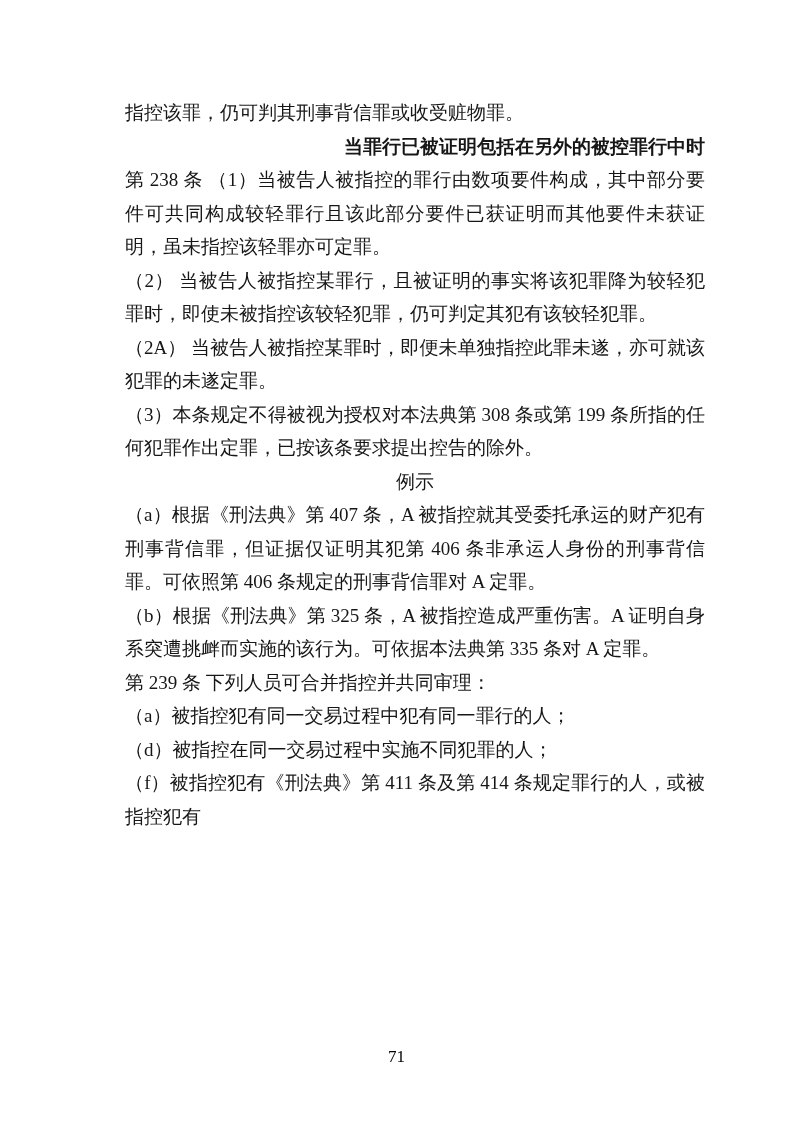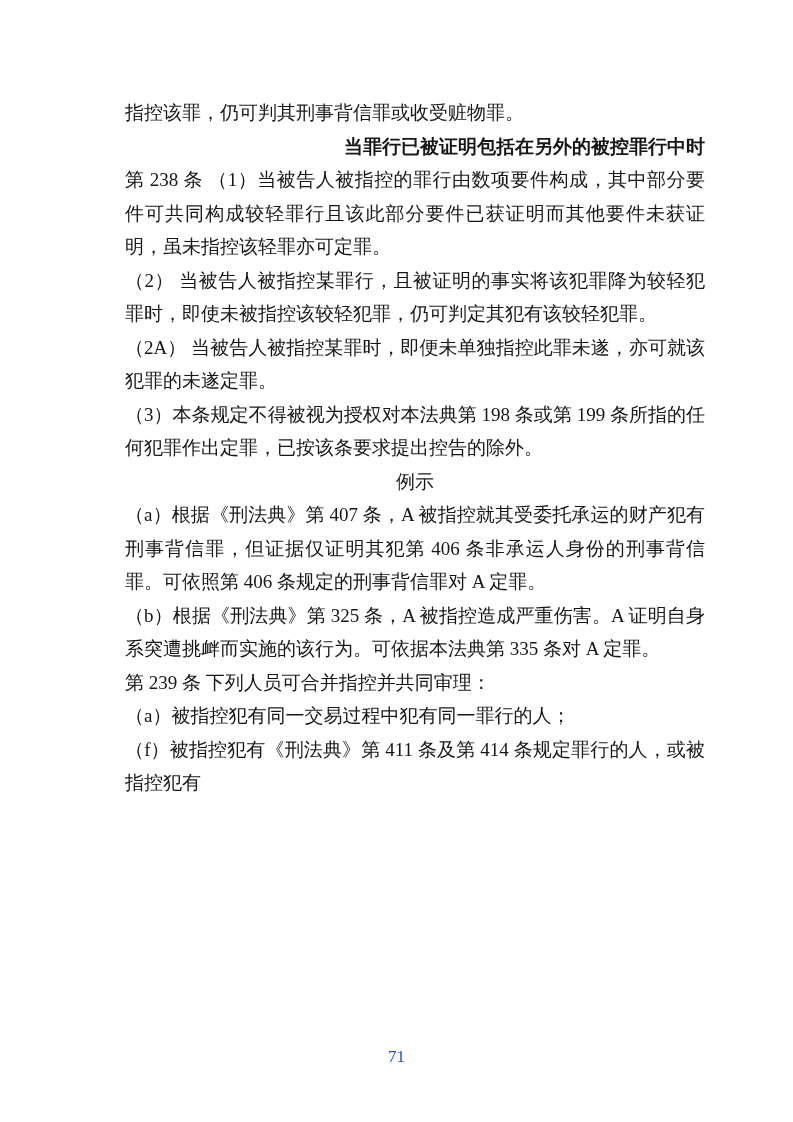--- a/index.html
+++ b/index.html
@@ -44,35 +44,36 @@
     text-indent: 0;
   }
   .pagenum {
     position: absolute;
     top: 1046px;
     left: 0;
     width: 793px;
     text-align: center;
     font-size: 17px;
     line-height: 22px;
-    color: #1d4ed8;
+    color: #000000;
   }
 </style>
 </head>
 <body>
 
 <div class="page">
   <div class="content">
     <p class="para">指控该罪，仍可判其刑事背信罪或收受赃物罪。</p>
     <p class="heading">当罪行已被证明包括在另外的被控罪行中时</p>
     <p class="para">第 238 条 （1）当被告人被指控的罪行由数项要件构成，其中部分要件可共同构成较轻罪行且该此部分要件已获证明而其他要件未获证明，虽未指控该轻罪亦可定罪。</p>
     <p class="para">（2）  当被告人被指控某罪行，且被证明的事实将该犯罪降为较轻犯罪时，即使未被指控该较轻犯罪，仍可判定其犯有该较轻犯罪。</p>
     <p class="para">（2A）  当被告人被指控某罪时，即便未单独指控此罪未遂，亦可就该犯罪的未遂定罪。</p>
-    <p class="para">（3）本条规定不得被视为授权对本法典第 198 条或第 199 条所指的任何犯罪作出定罪，已按该条要求提出控告的除外。</p>
+    <p class="para">（3）本条规定不得被视为授权对本法典第 308 条或第 199 条所指的任何犯罪作出定罪，已按该条要求提出控告的除外。</p>
     <p class="heading-center">例示</p>
     <p class="para">（a）根据《刑法典》第 407 条，A 被指控就其受委托承运的财产犯有刑事背信罪，但证据仅证明其犯第 406 条非承运人身份的刑事背信罪。可依照第 406 条规定的刑事背信罪对 A 定罪。</p>
     <p class="para">（b）根据《刑法典》第 325 条，A 被指控造成严重伤害。A 证明自身系突遭挑衅而实施的该行为。可依据本法典第 335 条对 A 定罪。</p>
     <p class="para">第 239 条 下列人员可合并指控并共同审理：</p>
     <p class="para">（a）被指控犯有同一交易过程中犯有同一罪行的人；</p>
+    <p class="para">（d）被指控在同一交易过程中实施不同犯罪的人；</p>
     <p class="para">（f）被指控犯有《刑法典》第 411 条及第 414 条规定罪行的人，或被指控犯有</p>
   </div>
   <div class="pagenum">71</div>
 </div>
 
 </body></html>

